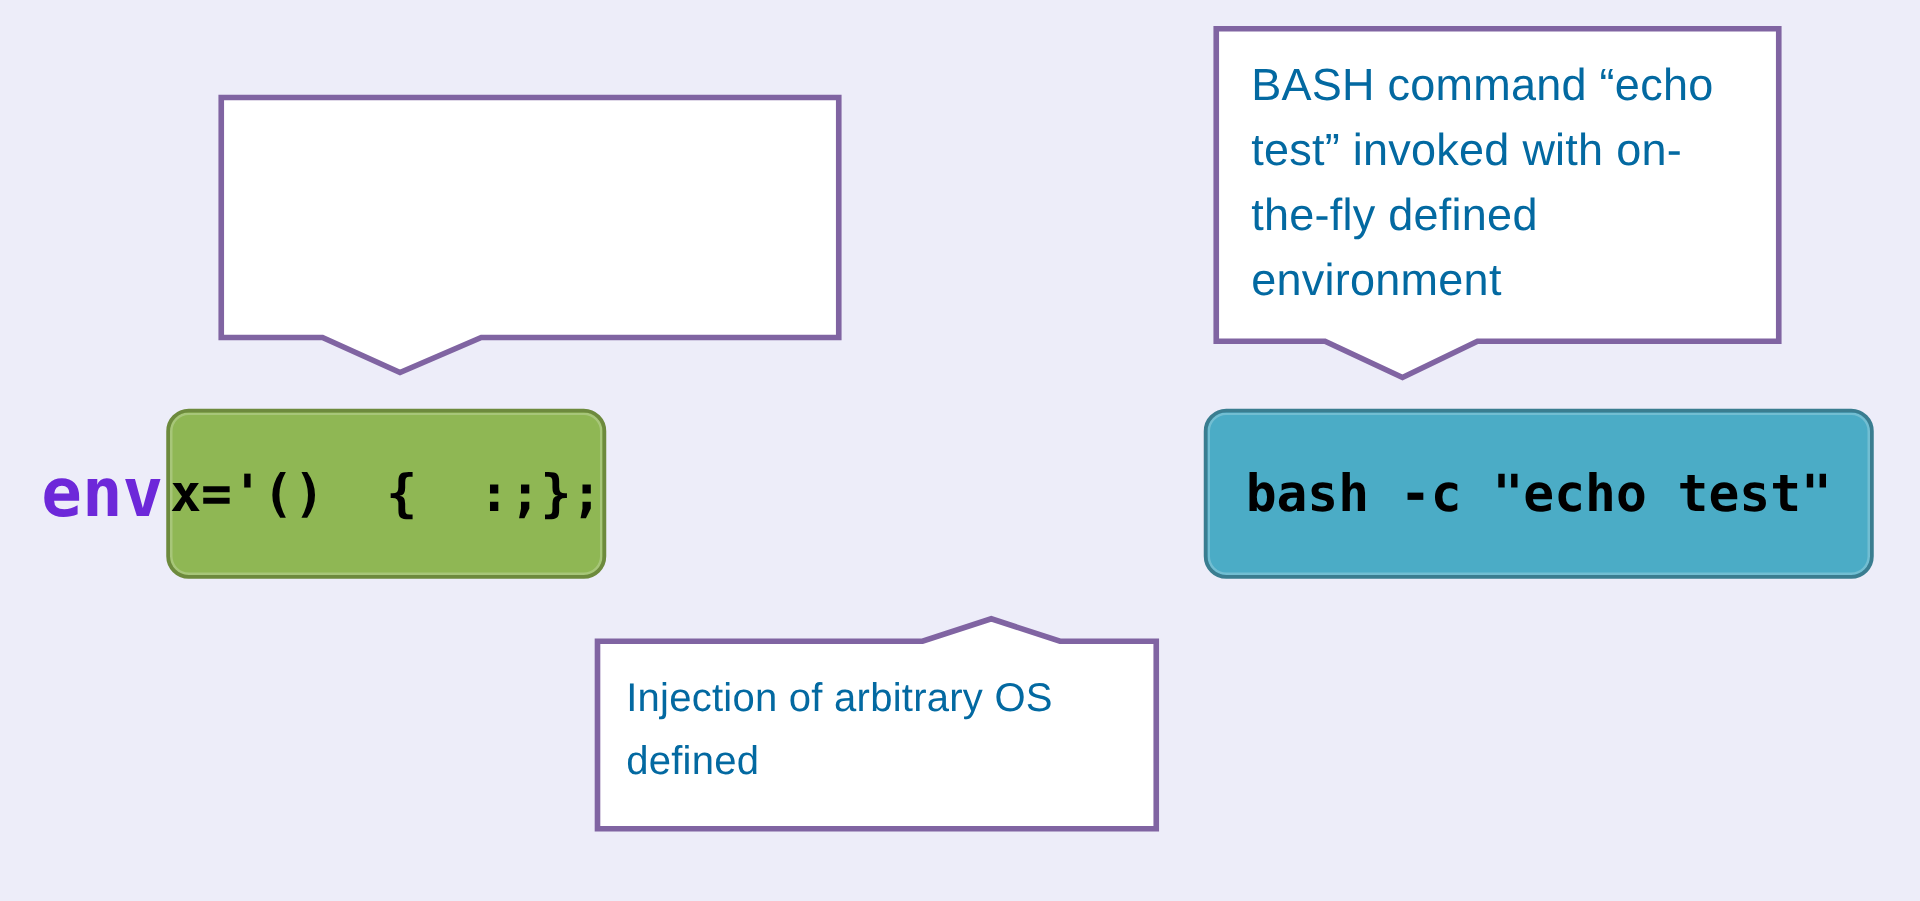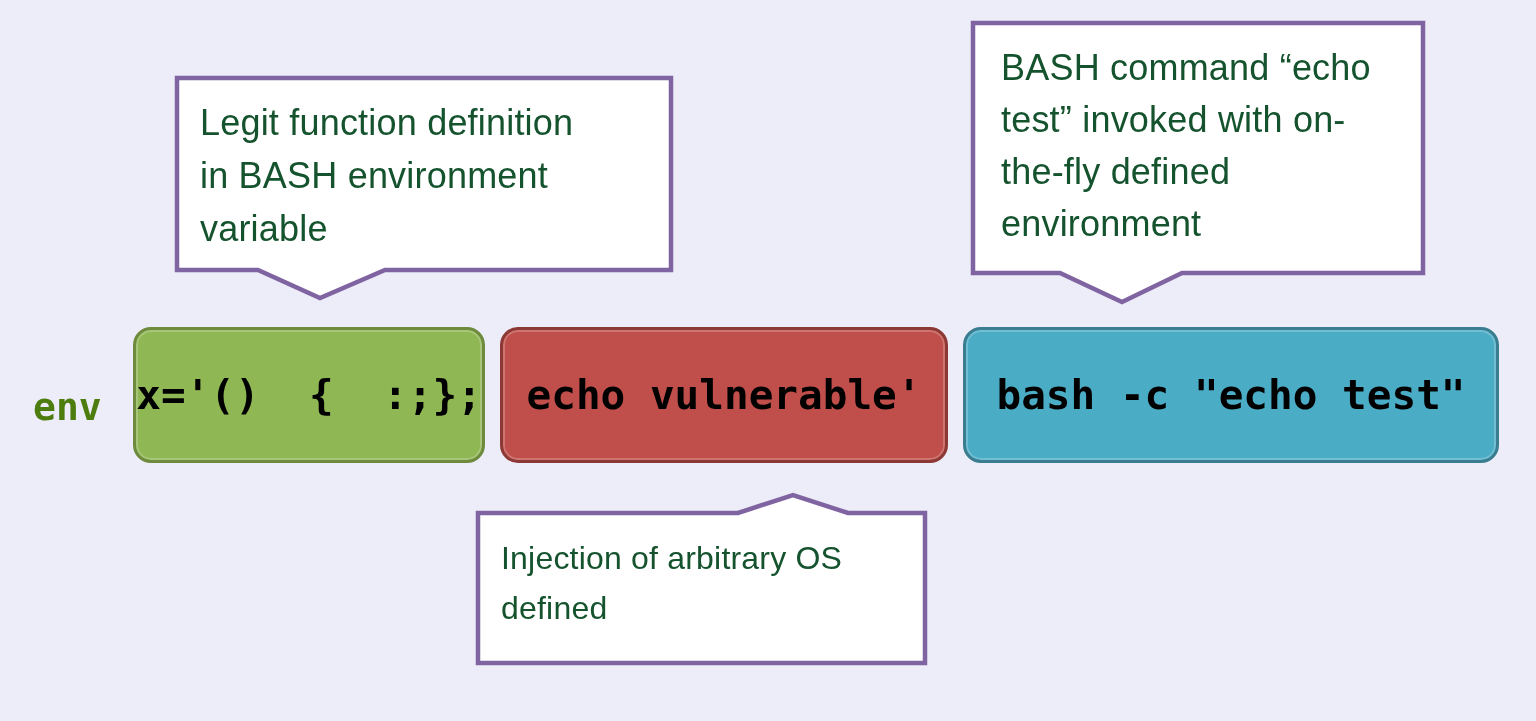--- a/index.html
+++ b/index.html
@@ -14,36 +14,36 @@
 
   .bubble-layer {
     position: absolute;
     left: 0; top: 0;
     width: 1536px; height: 721px;
     display: block;
   }
 
   .callout-text {
     position: absolute;
-    color: #14532d;
+    color: #0369a1;
     white-space: pre-line;
     letter-spacing: 0.2px;
   }
   .callout-text.left   { left: 200px; top:  96px; width: 470px; font-size: 36px; line-height: 53px; }
   .callout-text.right  { left: 1001px; top:  42px; width: 420px; font-size: 36px; line-height: 52px; }
   .callout-text.bottom { left: 501px; top: 533px; width: 415px; font-size: 32px; line-height: 50px; }
 
   .cmd-label {
     position: absolute;
-    left: 33px; top: 382px;
+    left: 33px; top: 370px;
     font-family: "DejaVu Sans Mono", monospace;
     font-weight: bold;
-    font-size: 38px;
+    font-size: 54px;
     line-height: 50px;
-    color: #4d7c0f;
+    color: #6d28d9;
     white-space: pre;
   }
 
   .cmdbox {
     position: absolute;
     top: 327px;
     height: 136px;
     box-sizing: border-box;
     border-radius: 18px;
     border: 3.5px solid;
@@ -67,39 +67,33 @@
 <body>
 
 <div class="canvas" style="background-color: rgb(237, 237, 249);">
 
   <svg class="bubble-layer" viewBox="0 0 1536 721" xmlns="http://www.w3.org/2000/svg">
     <path d="M177,78 L671,78 L671,270 L385,270 L320,298 L258,270 L177,270 Z" fill="#FFFFFF" stroke-width="4.5" style="stroke: rgb(128, 100, 162);"></path>
     <path d="M973,23 L1423,23 L1423,273 L1182,273 L1122,302 L1060,273 L973,273 Z" fill="#FFFFFF" stroke-width="4.5" style="stroke: rgb(128, 100, 162);"></path>
     <path d="M478,513 L738,513 L793,495 L848,513 L925,513 L925,663 L478,663 Z" fill="#FFFFFF" stroke-width="4.5" style="stroke: rgb(128, 100, 162);"></path>
   </svg>
 
-  <div class="callout-text left">Legit function definition
-in BASH environment
-variable</div>
 
   <div class="callout-text right">BASH command “echo
 test” invoked with on-
 the-fly defined
 environment</div>
 
   <div class="callout-text bottom">Injection of arbitrary OS
 defined</div>
 
   <div class="cmd-label">env</div>
 
   <div class="cmdbox green" style="background-color: rgb(143, 183, 84); border-color: rgb(109, 138, 61);">
     <span class="cmd-text">x='()  {  :;};</span>
   </div>
 
-  <div class="cmdbox red" style="background-color: rgb(192, 78, 74); border-color: rgb(140, 56, 53);">
-    <span class="cmd-text">echo vulnerable'</span>
-  </div>
 
   <div class="cmdbox blue" style="background-color: rgb(75, 172, 198); border-color: rgb(58, 125, 144);">
     <span class="cmd-text">bash -c "echo test"</span>
   </div>
 
 </div>
 
 </body></html>

